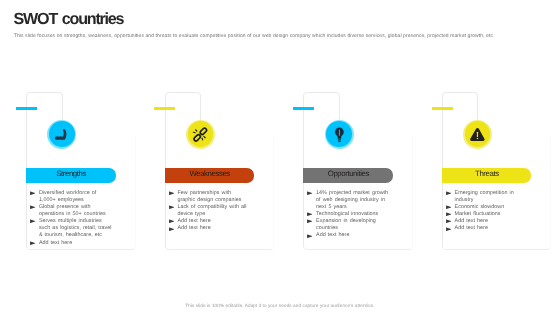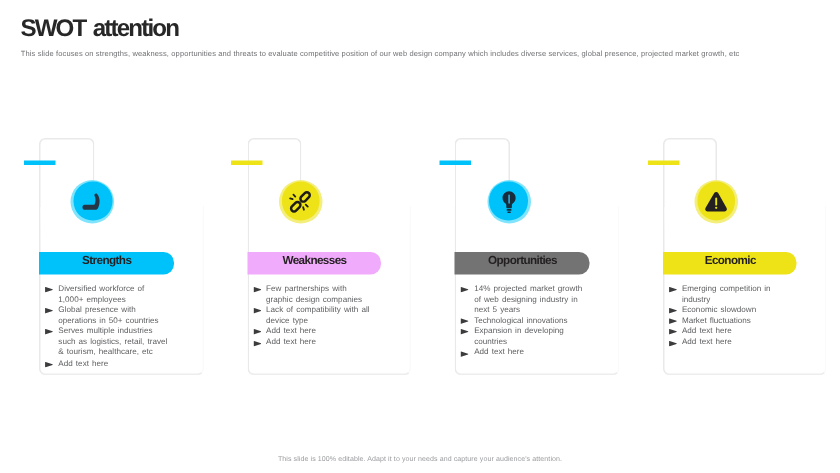--- a/index.html
+++ b/index.html
@@ -24,36 +24,36 @@
            border-top:none;
            border-radius:0 0 4.2px 4.2px;box-sizing:border-box;background:transparent;}
   .tick{position:absolute;left:-10.3px;top:14.7px;width:21.1px;height:2.9px;}
 
   .iconwrap{position:absolute;left:21.4px;top:27.6px;width:29px;height:29px;border-radius:50%;}
   .iconwrap .disc{position:absolute;left:1.7px;top:1.7px;width:25.6px;height:25.6px;border-radius:50%;}
   .iconwrap svg{position:absolute;left:0;top:0;width:29px;height:29px;display:block;}
 
   .label{position:absolute;left:0px;top:76.4px;width:89.7px;height:14.2px;
          border-radius:0 7px 7px 0;display:flex;align-items:center;justify-content:center;}
-  .label span{font-size:7.8px;font-weight:bold;color:#231f20;letter-spacing:-0.4px;
+  .label span{font-size:7.8px;font-weight:normal;color:#231f20;letter-spacing:-0.4px;
               line-height:7.8px;padding-left:0.4px;position:relative;top:-1.2px;}
 
   ul.bullets{position:absolute;left:2.8px;top:98.2px;width:83px;margin:0;padding:0;}
   ul.bullets li{position:relative;list-style:none;font-size:5.4px;color:#5d5e60;
                 line-height:7.05px;margin:0;padding-left:10px;letter-spacing:.01px;word-spacing:0.55px;}
   ul.bullets li .bul{position:absolute;left:1.4px;top:1.1px;width:5.7px;height:4.2px;}
 
   .footer{position:absolute;left:0;top:303.4px;width:560px;text-align:center;
           font-size:4.7px;color:#9a9b9e;letter-spacing:.06px;}
 </style>
 </head>
 <body>
 
 <div class="slide">
-  <div class="title">SWOT attention</div>
+  <div class="title">SWOT countries</div>
   <div class="subtitle">This slide focuses on strengths, weakness, opportunities and threats to evaluate competitive position of our web design company which includes diverse services, global presence, projected market growth, etc</div>
   <div id="cards">
       <div class="card" style="left: 26.1px;">
     <div class="topbox"></div>
     <div class="mainbox"></div>
     <div class="tick" style="background:#00C2FA"></div>
     <div class="iconwrap" style="background:#7FE4FC">
           <i class="disc" style="background:#00C2FA"></i>
           <svg viewBox="0 0 40 40">
             <g transform="translate(19.3 19.8) scale(0.54) translate(-19 -18.5)">
@@ -93,21 +93,21 @@
               </g>
               <g stroke="#1f1d14" stroke-width="2.2" stroke-linecap="round">
                 <path d="M13.6 13.4l-2.3-2.3"></path>
                 <path d="M10.4 16.6l-3.2-.9"></path>
                 <path d="M26.6 23.4l2.5 2.5"></path>
                 <path d="M23.4 26.6l.9 3.2"></path>
               </g>
             </g>
           </svg>
         </div>
-    <div class="label" style="background:#f0abfc">
+    <div class="label" style="background:#c2410c">
       <span>Weaknesses</span>
         </div>
     <ul class="bullets">
           <li><span class="bul"><svg viewBox="0 0 19 14">
                 <path d="M1.4 1.3 16.8 6.4c.8.3.8 1.3 0 1.6L1.4 13.1c-.6.2-1.2-.2-1.2-.8V2.1c0-.6.6-1 1.2-.8z" fill="#3c3c3e"></path>
               </svg></span><span>Few partnerships with graphic design companies</span></li>
           <li><span class="bul"><svg viewBox="0 0 19 14">
                 <path d="M1.4 1.3 16.8 6.4c.8.3.8 1.3 0 1.6L1.4 13.1c-.6.2-1.2-.2-1.2-.8V2.1c0-.6.6-1 1.2-.8z" fill="#3c3c3e"></path>
               </svg></span><span>Lack of compatibility with all device type</span></li>
           <li><span class="bul"><svg viewBox="0 0 19 14">
@@ -159,21 +159,21 @@
           <i class="disc" style="background:#EDE316"></i>
           <svg viewBox="0 0 40 40">
             <g transform="translate(19.95 20.3) scale(0.57) translate(-20 -20)">
               <path d="M16.6 5.6 2.7 29.7c-1.4 2.4.3 5.4 3.1 5.4h27.9c2.8 0 4.5-3 3.1-5.4L23.4 5.6c-1.4-2.4-5.4-2.4-6.8 0z" fill="#241f20"></path>
               <path d="M20 14.2v10" stroke="#e9e707" stroke-width="3" stroke-linecap="round" fill="none"></path>
               <circle cx="20" cy="29.3" r="1.8" fill="#e9e707"></circle>
             </g>
           </svg>
         </div>
     <div class="label" style="background:#EDE316">
-      <span>Economic</span>
+      <span>Threats</span>
         </div>
     <ul class="bullets">
           <li><span class="bul"><svg viewBox="0 0 19 14">
                 <path d="M1.4 1.3 16.8 6.4c.8.3.8 1.3 0 1.6L1.4 13.1c-.6.2-1.2-.2-1.2-.8V2.1c0-.6.6-1 1.2-.8z" fill="#3c3c3e"></path>
               </svg></span><span>Emerging competition in industry</span></li>
           <li><span class="bul"><svg viewBox="0 0 19 14">
                 <path d="M1.4 1.3 16.8 6.4c.8.3.8 1.3 0 1.6L1.4 13.1c-.6.2-1.2-.2-1.2-.8V2.1c0-.6.6-1 1.2-.8z" fill="#3c3c3e"></path>
               </svg></span><span>Economic slowdown</span></li>
           <li><span class="bul"><svg viewBox="0 0 19 14">
                 <path d="M1.4 1.3 16.8 6.4c.8.3.8 1.3 0 1.6L1.4 13.1c-.6.2-1.2-.2-1.2-.8V2.1c0-.6.6-1 1.2-.8z" fill="#3c3c3e"></path>

